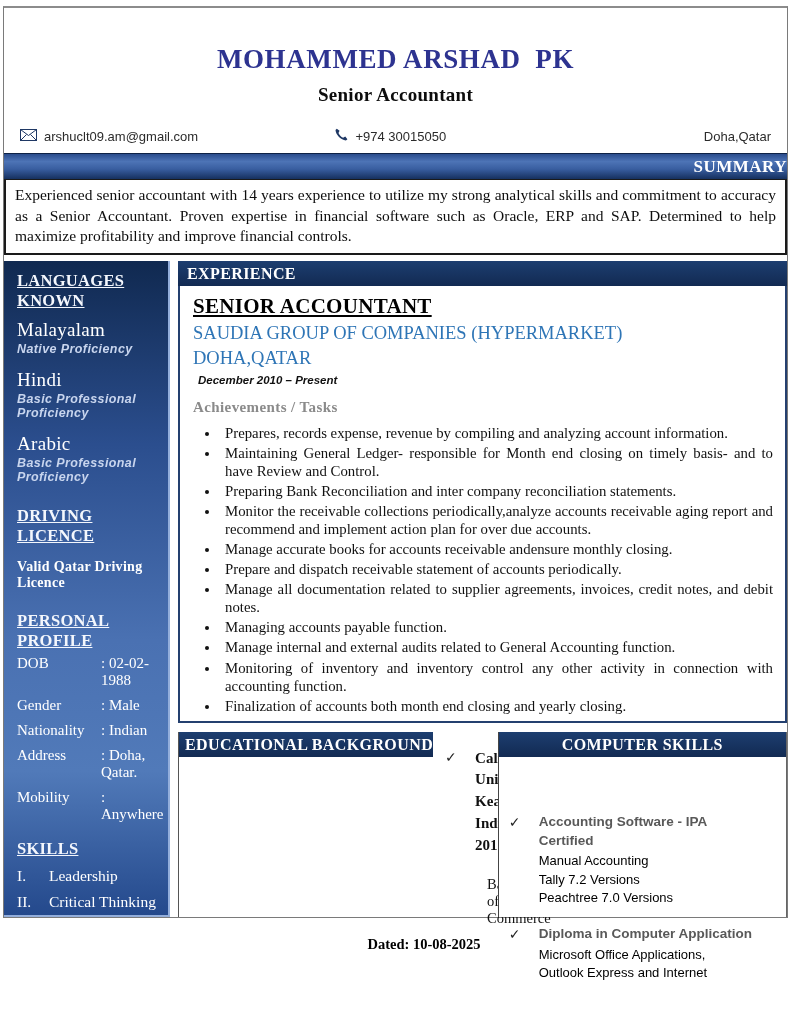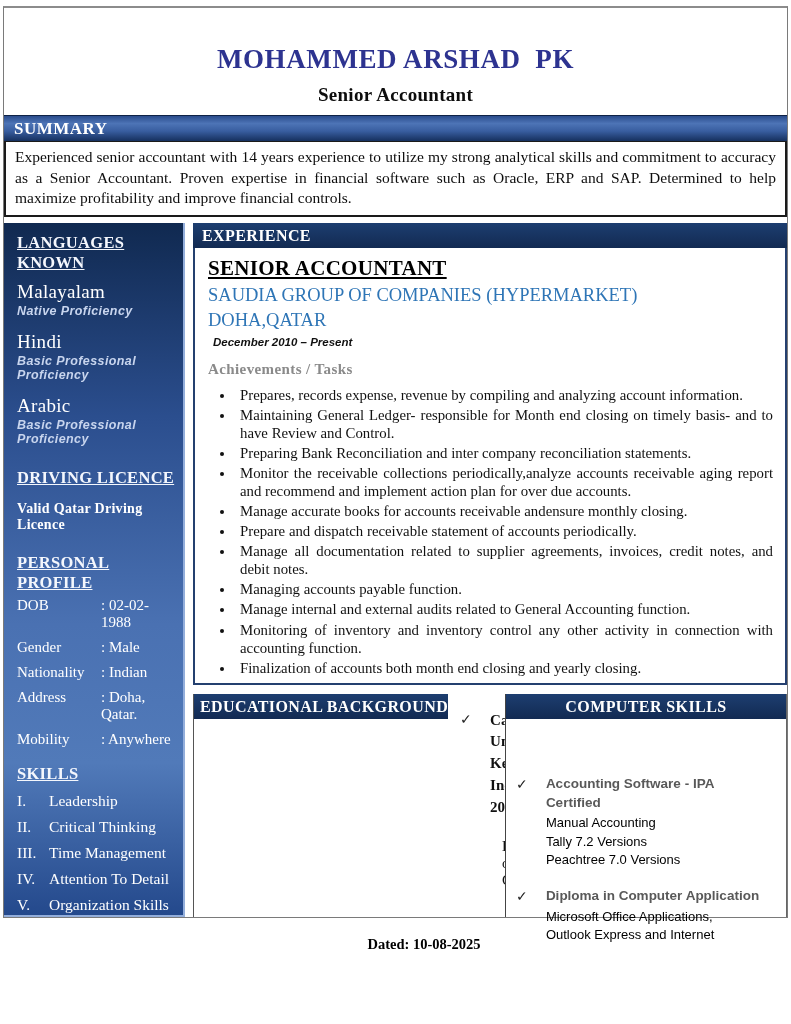--- a/index.html
+++ b/index.html
@@ -31,33 +31,34 @@
   .c-phone { display: flex; gap: 7px; align-items: center; width: 33%; }
   .c-loc { flex: 1; text-align: right; }
   .ic { flex: none; display: inline-block; }
 
   
   .summary-bar {
     margin-top: 9px; height: 26px; line-height: 26px; padding-left: 10px;
     color: #fff; font-weight: bold; font-size: 17px; letter-spacing: 0.5px;
     background: linear-gradient(180deg, #2a4c8c 0%, #4d74b6 30%, #395ea0 60%, #16305e 100%);
     border-top: 1px solid #0e2246;
+    text-align: right;
   }
   .summary-body {
     border: 2px solid #1a1a1a; border-top-width: 1px;
     padding: 5px 9px 6px 9px; font-size: 15.5px; line-height: 1.33;
     text-align: justify; color: #0d0d0d; background: #fff;
   }
 
   
   .main { flex: 1; display: flex; margin-top: 6px; min-height: 0; }
 
   
   .sidebar {
-    width: 181px; flex: none; color: #fff; padding: 10px 8px 0 13px;
+    width: 166px; flex: none; color: #fff; padding: 10px 8px 0 13px;
     background: linear-gradient(180deg, #102950 0%, #2b4e8e 28%, #4a71b2 58%, #517ab9 78%, #24498c 100%);
     border-right: 2px solid #93aedb; border-bottom: 2px solid #93aedb;
     overflow: hidden;
   }
   .sb-h { font-weight: bold; font-size: 16.5px; text-decoration: underline; letter-spacing: 0.3px; color: #f4f7fd; }
   .lang { margin-top: 13px; }
   .lang:first-of-type { margin-top: 8px; }
   .lang-name { font-size: 19px; letter-spacing: 0.3px; }
   .lang-level {
     font-family: "Liberation Sans", sans-serif; font-style: italic; font-weight: bold;
@@ -113,20 +114,40 @@
 </style>
 </head>
 <body>
 
 <div class="page">
   <div class="frame">
 
     <div class="name">MOHAMMED ARSHAD  PK</div>
     <div class="job-subtitle">Senior Accountant</div>
 
+    <div class="contact">
+      <div class="c-email">
+        <span class="ic">
+          <svg width="17" height="12" viewBox="0 0 17 12">
+              <rect x="0.5" y="0.5" width="16" height="11" fill="#ffffff" stroke="#1f3864"></rect>
+              <path d="M0.5 0.5 L8.5 6.5 L16.5 0.5 M0.5 11.5 L6.5 5.5 M16.5 11.5 L10.5 5.5" fill="none" stroke="#1f3864"></path>
+            </svg>
+        </span>
+        <span>arshuclt09.am@gmail.com</span>
+      </div>
+      <div class="c-phone">
+        <span class="ic">
+          <svg width="13" height="13" viewBox="0 0 16 16">
+              <path d="M2.2 0.8 L5.6 3.4 L4.3 6.0 C5.5 8.8 7.2 10.6 10.0 11.9 L12.6 10.6 L15.3 13.8 L13.4 15.4 C7.4 15.0 1.0 8.6 0.6 2.6 Z" fill="#1f3864"></path>
+            </svg>
+        </span>
+        <span>+974 30015050</span>
+      </div>
+      <div class="c-loc">Doha,Qatar</div>
+    </div>
 
     <div class="summary-bar">SUMMARY</div>
     <div class="summary-body">Experienced senior accountant with 14 years experience to utilize my strong analytical skills and commitment to accuracy as a Senior Accountant. Proven expertise in financial software such as Oracle, ERP and SAP. Determined to help maximize profitability and improve financial controls.</div>
 
     <div class="main">
 
       <aside class="sidebar">
         <div class="sb-h">LANGUAGES KNOWN</div>
         <div>
 

